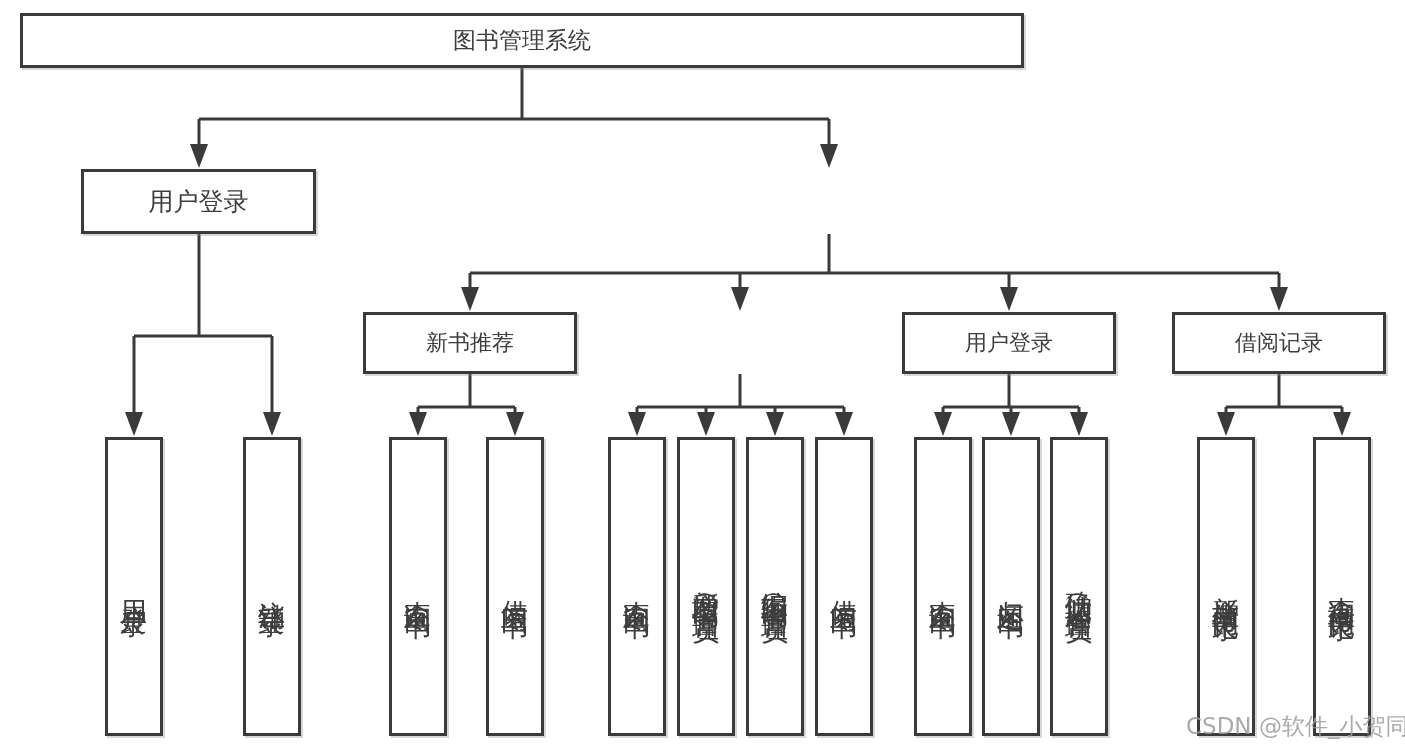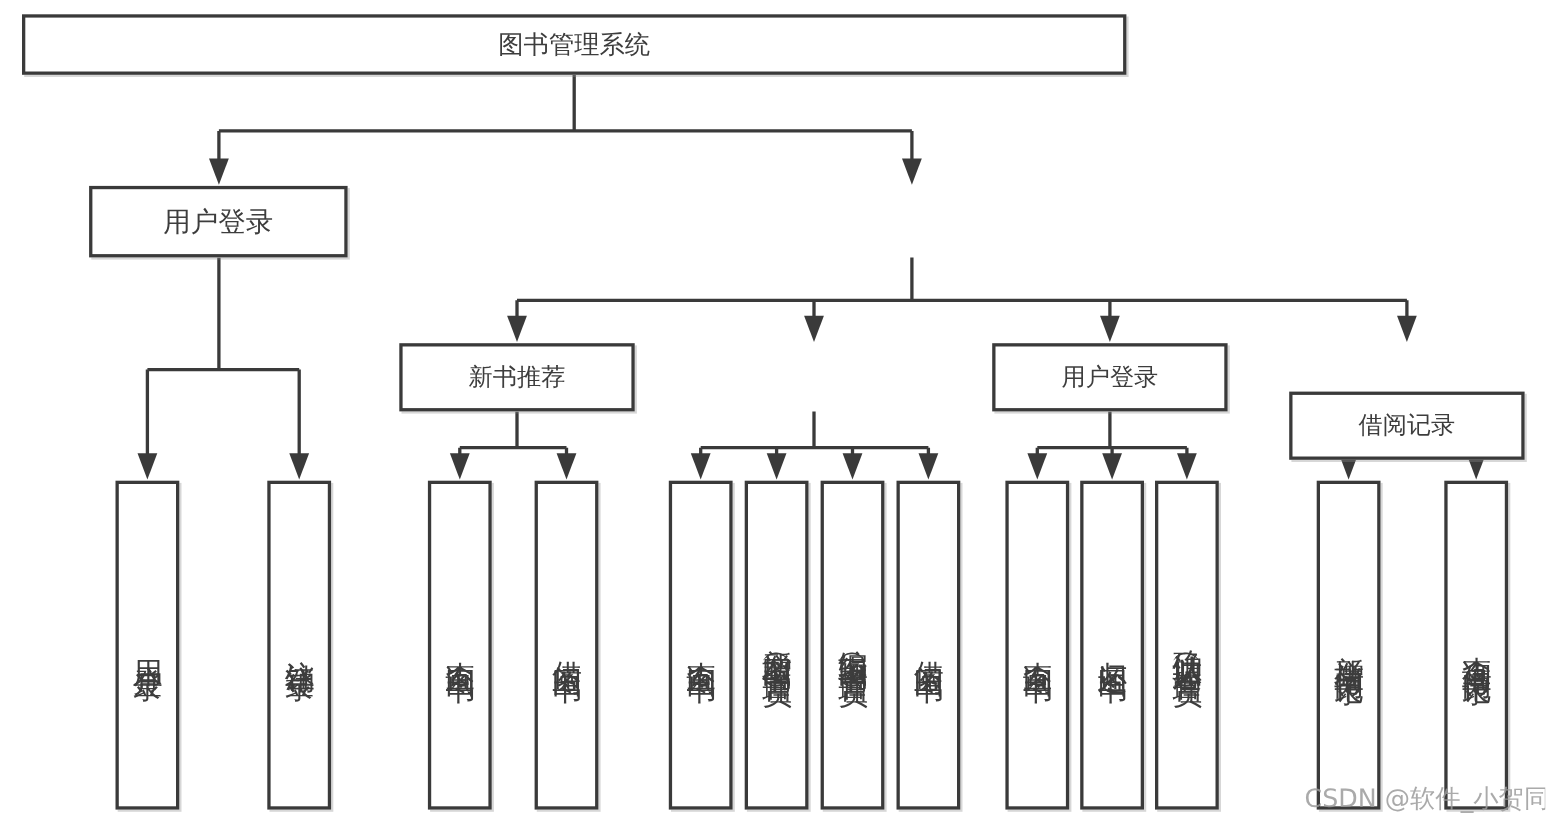--- a/index.html
+++ b/index.html
@@ -18,21 +18,21 @@
     background:#ffffff;
     color:#3d3d3d;
     display:flex;align-items:center;justify-content:center;
     box-shadow:2px 2px 0 rgba(140,140,140,0.35);
   }
   .root{left:20px;top:13px;width:1004px;height:55px;font-size:23px;}
   .lvl2{top:169px;width:235px;height:65px;font-size:25px;}
   .user-login{left:81px;}
   .book-mgmt{left:711px;}
   .lvl3{top:312px;width:214px;height:62px;font-size:22px;}
-  .s0{left:363px;} .s1{left:633px;} .s2{left:902px;} .s3{left:1172px;margin-top:44px;}
+  .s0{left:363px;} .s1{left:633px;} .s2{left:902px;} .s3{left:1172px;}
   .leaf{
     top:437px;width:58px;height:299px;
     font-size:27px;letter-spacing:4px;
     writing-mode:vertical-rl;text-orientation:mixed;
     line-height:1;
   }
   .lf1{left:105px;}  .lf2{left:243px;}
   .lf3{left:389px;}  .lf4{left:486px;}
   .lf5{left:608px;}  .lf6{left:677px;}  .lf7{left:746px;}  .lf8{left:815px;}
   .lf9{left:914px;}  .lf10{left:982px;} .lf11{left:1050px;}

